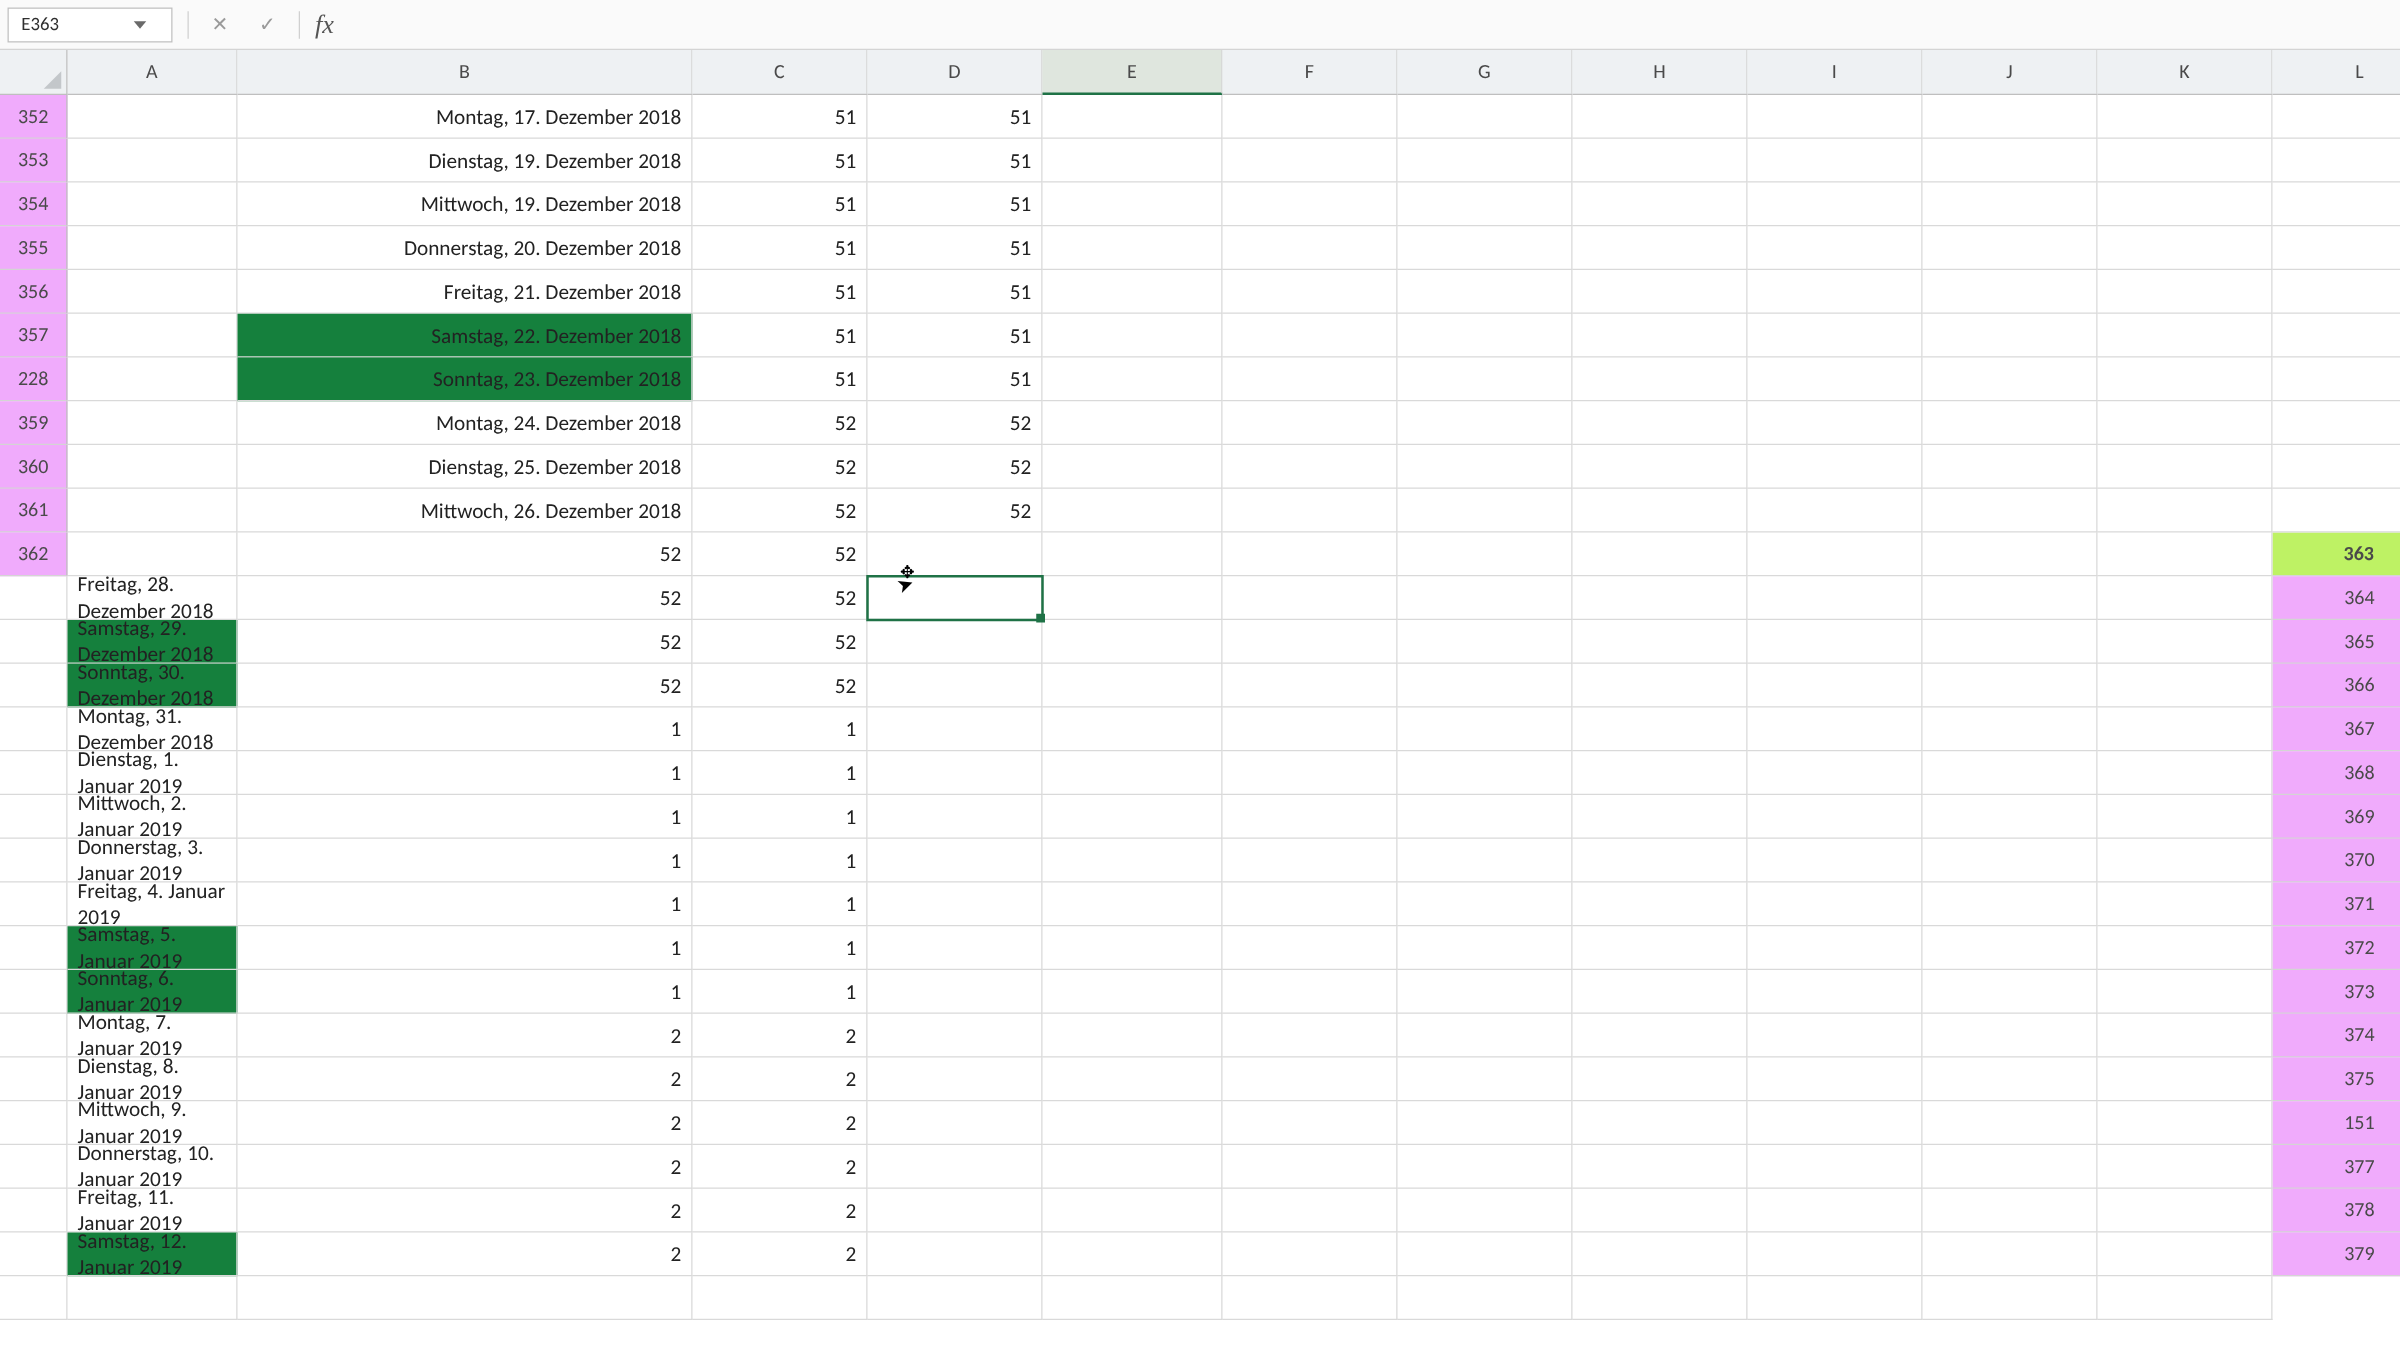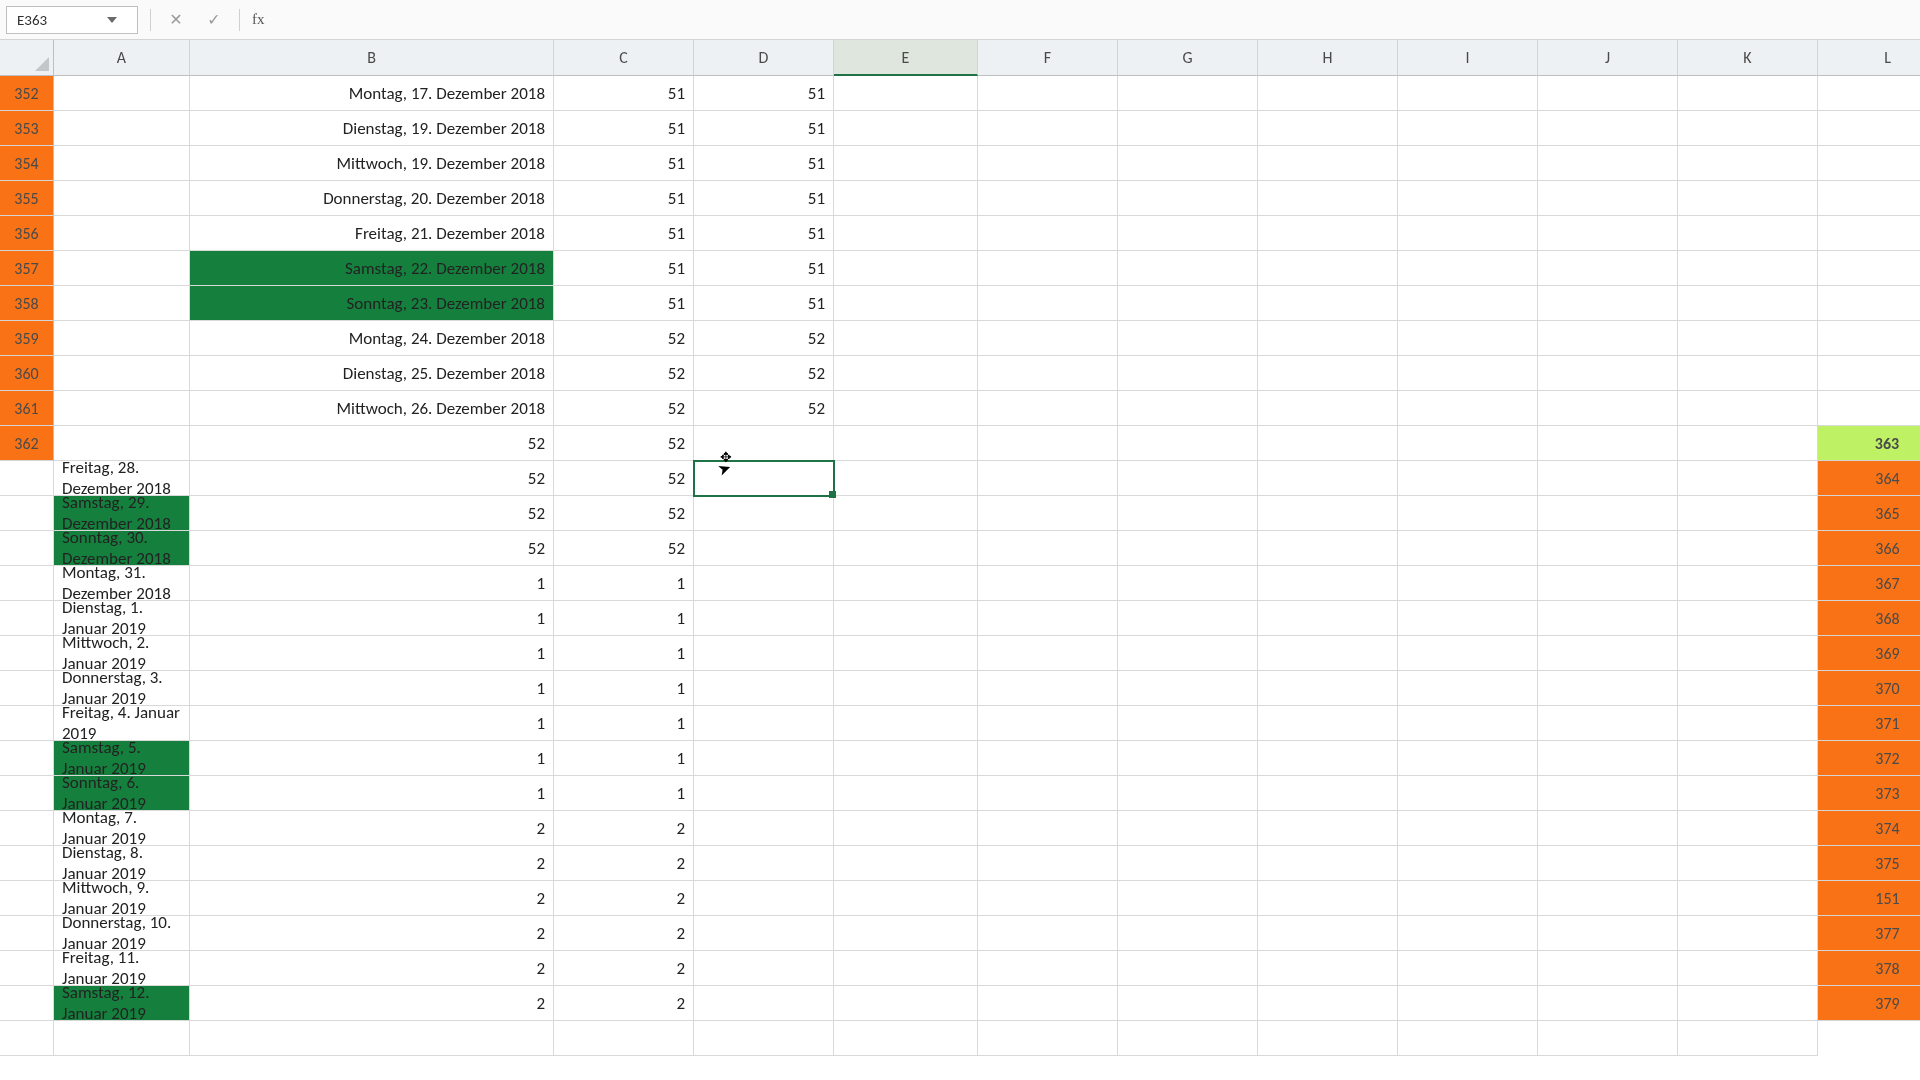--- a/index.html
+++ b/index.html
@@ -43,22 +43,23 @@
   }
   .fb-btn {
     width: 26px; height: 26px;
     display: flex; align-items: center; justify-content: center;
     font-size: 16px; color: #9a9a9a;
   }
   .fb-sep {
     width: 1px; height: 22px; background: #d0d0d0;
   }
   .fx-label {
+    font-style: italic;
     font-family: "Times New Roman", serif;
-    font-size: 15px;
+    font-size: 21px;
     color: #555;
   }
   .formula-input {
     flex: 1;
     height: 26px;
     border: none;
     outline: none;
     font-size: 15px;
     background: transparent;
   }
@@ -97,21 +98,21 @@
     justify-content: center;
     font-size: 16px;
     color: #4a4a4a;
   }
   .col-head.active {
     background: #dfe6de;
     border-bottom: 2px solid #1f7246;
   }
 
   .row-head {
-    background: #f97316;
+    background: #f0abfc;
     border-right: 1px solid #bfbfbf;
     border-bottom: 1px solid #d4d4d4;
     display: flex;
     align-items: center;
     justify-content: center;
     font-size: 16px;
     color: #4a4a4a;
     height: 35px;
   }
   .row-head.active {
@@ -264,21 +265,21 @@
     <div class="cell right">51</div>
     <div class="cell right">51</div>
     <div class="cell"></div>
     <div class="cell"></div>
     <div class="cell"></div>
     <div class="cell"></div>
     <div class="cell"></div>
     <div class="cell"></div>
     <div class="cell"></div>
     <div class="cell"></div>
-    <div class="row-head">358</div>
+    <div class="row-head">228</div>
     <div class="cell"></div>
     <div class="cell right weekend">Sonntag, 23. Dezember 2018</div>
     <div class="cell right">51</div>
     <div class="cell right">51</div>
     <div class="cell"></div>
     <div class="cell"></div>
     <div class="cell"></div>
     <div class="cell"></div>
     <div class="cell"></div>
     <div class="cell"></div>

